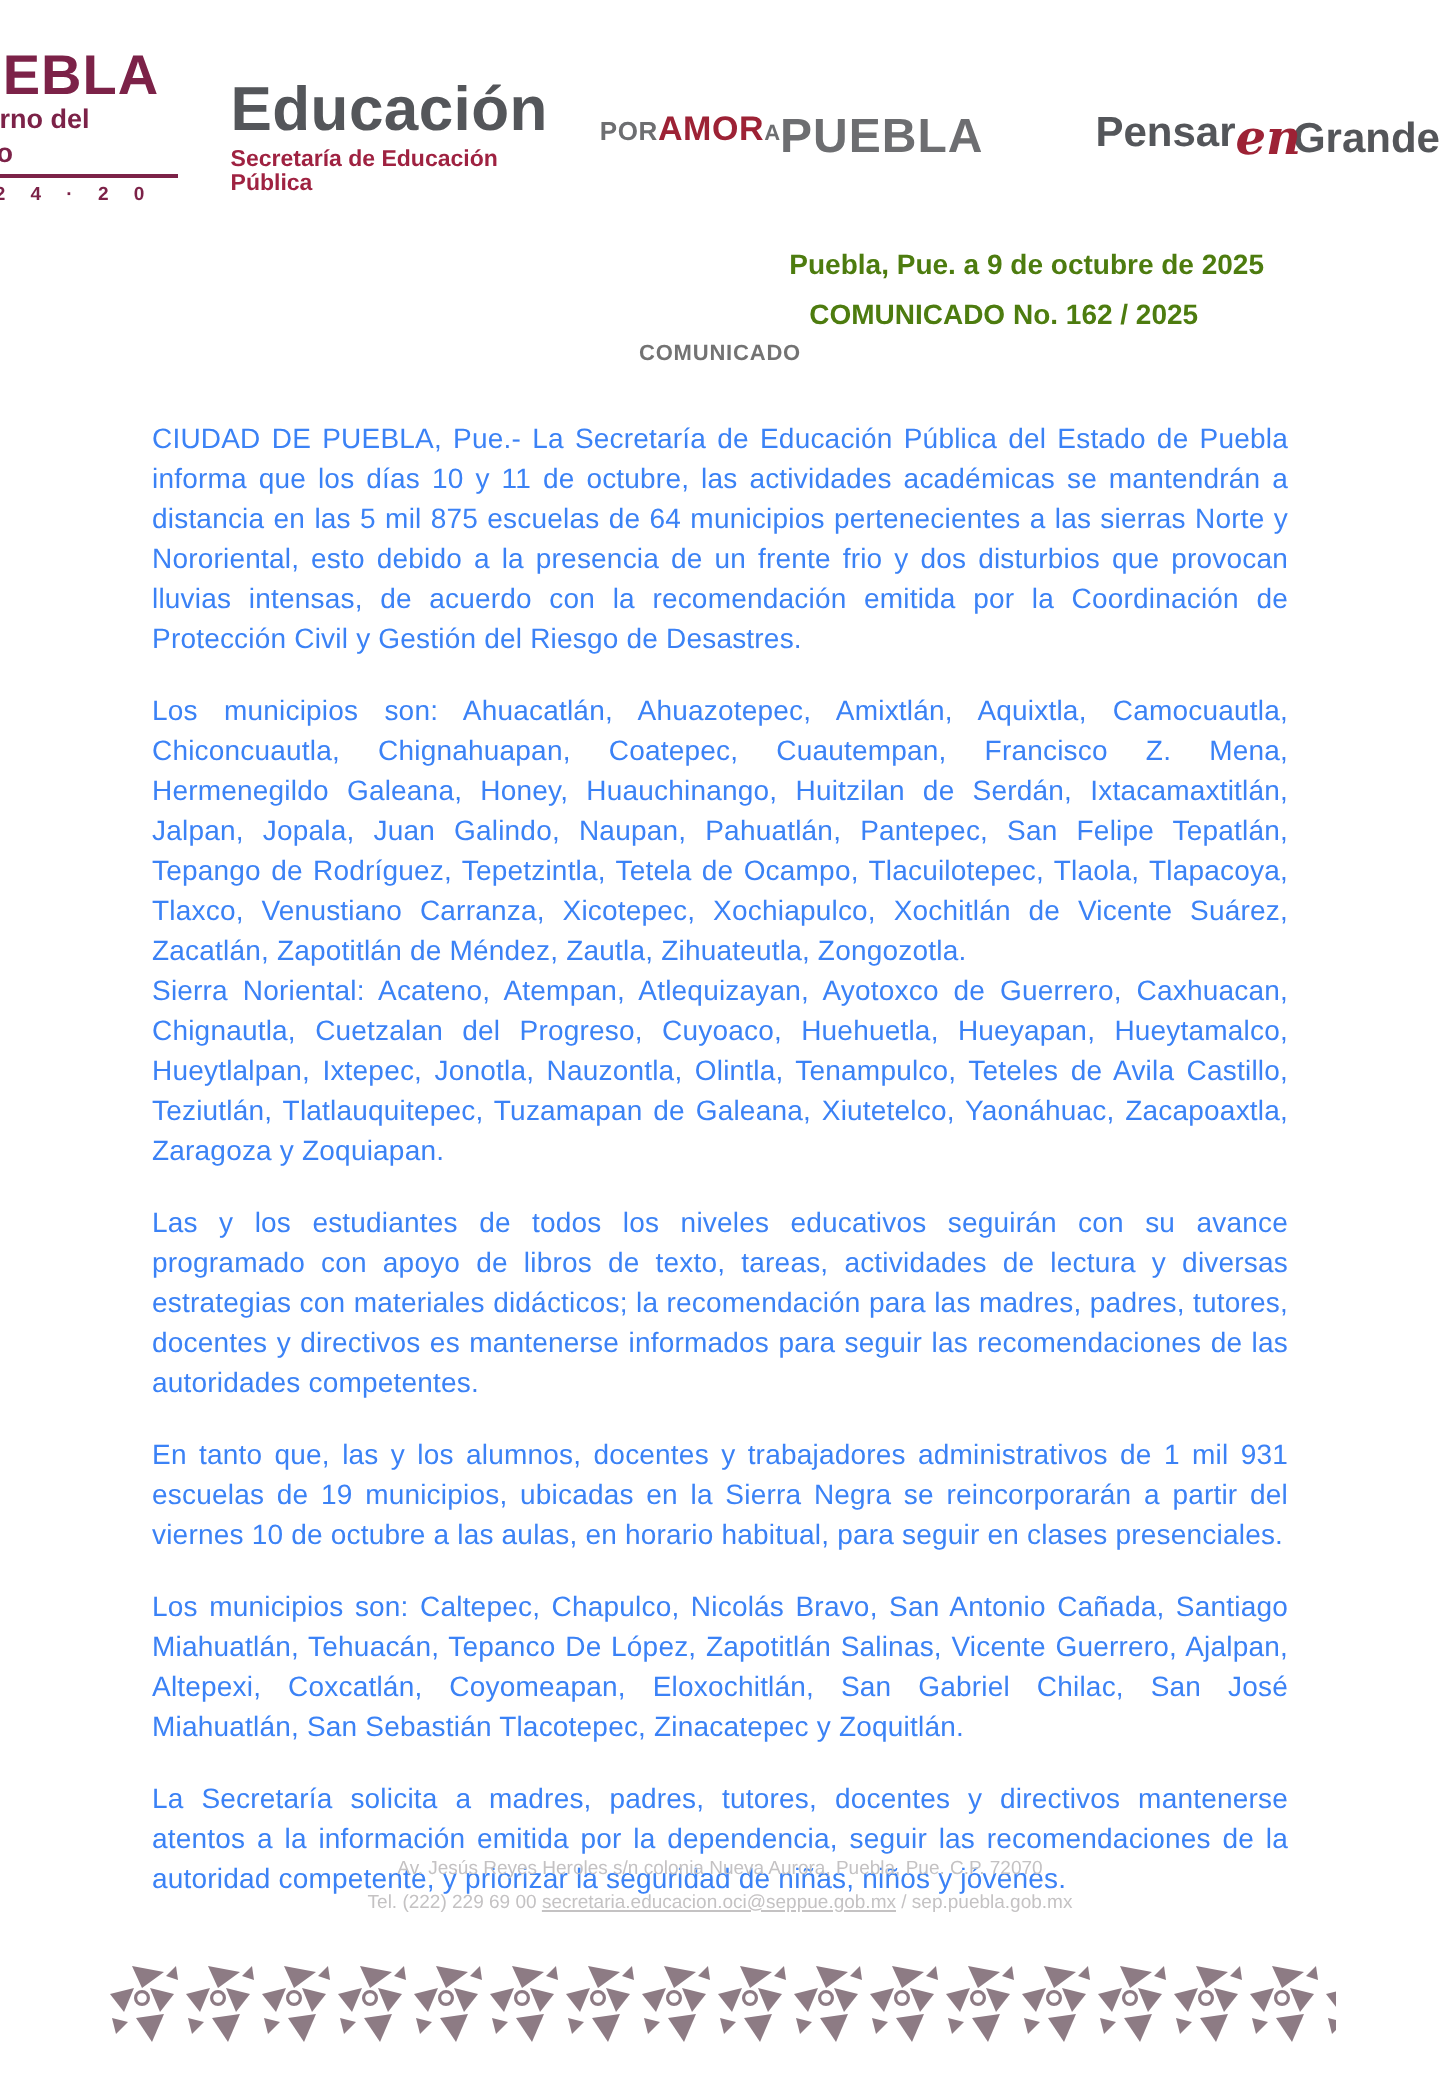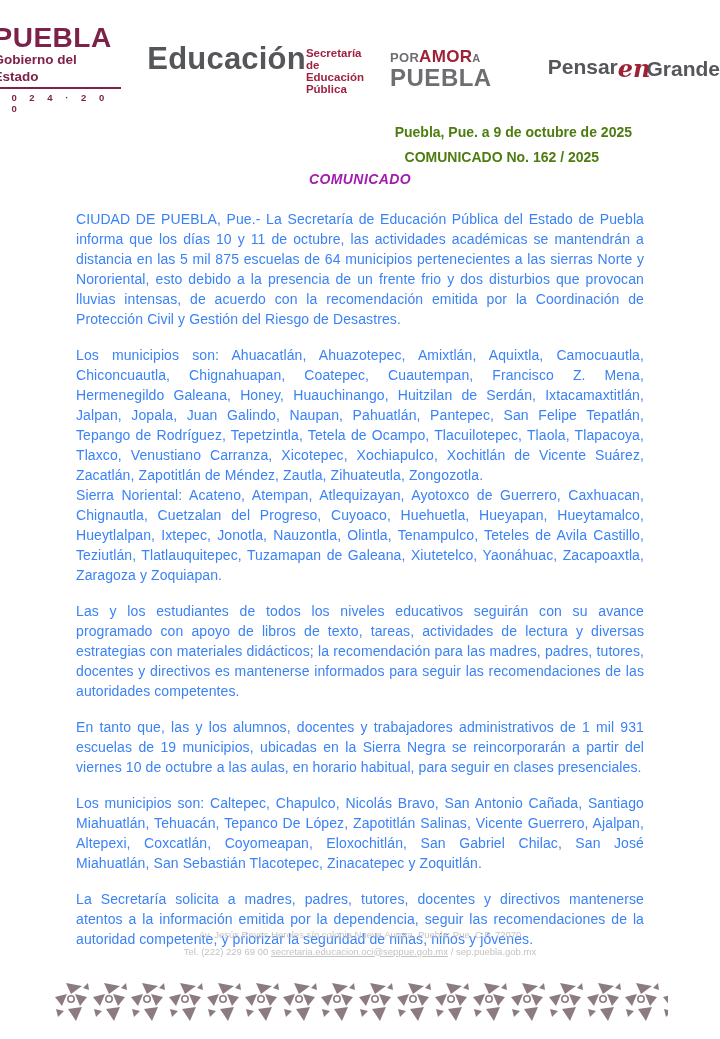--- a/index.html
+++ b/index.html
@@ -16,46 +16,46 @@
   }
   .vdiv { width:1px; height:54px; background:#d8d8d8; }
 
   .gob-lockup { display:flex; align-items:center; gap:7px; }
   .gob-text { display:flex; flex-direction:column; }
   .gob-name { font-size:28px; font-weight:bold; color:#7c2248; line-height:1; letter-spacing:0.5px; }
   .gob-sub  { font-size:13.5px; font-weight:bold; color:#7c2248; line-height:1.25;
               border-bottom:2px solid #7c2248; padding-bottom:1px; }
   .gob-period { font-size:9.5px; font-weight:bold; color:#7c2248; letter-spacing:5px; margin-top:3px; }
 
-  .sep-lockup { display:flex; flex-direction:row; }
+  .sep-lockup { display:flex; flex-direction:column; }
   .sep-name { font-size:31px; font-weight:bold; color:#54565a; line-height:1; letter-spacing:0.2px; }
   .sep-sub  { font-size:11.5px; font-weight:bold; color:#9f2241; margin-top:4px; }
 
-  .amor-lockup { display:flex; flex-direction:column; line-height:1; }
+  .amor-lockup { display:flex; flex-direction:row; line-height:1; }
   .amor-l1 { display:flex; align-items:baseline; }
   .amor-por { font-size:13px; font-weight:bold; color:#6d6e71; letter-spacing:0.3px; }
   .amor-amor { font-size:17px; font-weight:bold; color:#9d2235; letter-spacing:0.3px; }
   .amor-a { font-size:11px; font-weight:bold; color:#6d6e71; }
   .amor-puebla { font-size:24px; font-weight:bold; color:#6d6e71; letter-spacing:0.5px; margin-top:1px; }
 
   .pensar-lockup { display:flex; flex-direction:row; line-height:0.95; }
   .pensar-l1 { padding-left:30px; font-size:21px; font-weight:bold; color:#54565a; }
   .pensar-l2 { display:flex; align-items:baseline; }
   .pensar-en { font-family:"DejaVu Serif", serif; font-style:italic; font-weight:bold;
                font-size:24px; color:#9d2235; margin-right:-4px; position:relative; top:1px; }
   .pensar-grande { font-size:21px; font-weight:bold; color:#54565a; }
 
   
   .date-block { position:absolute; top:120px; right:88px; text-align:center;
                 font-weight:bold; font-size:14px; color:#4d7c0f; line-height:1.75; }
   .comm-number { padding-right:23px; }
 
   
   .doc-title { position:absolute; top:171px; left:0; right:0; text-align:center;
-               font-weight:bold; font-size:14px; color:#a21caf; letter-spacing:0.4px;font-style:italic; }
+               font-weight:bold; font-size:11px; color:#737373; letter-spacing:0.4px; }
 
   
   .body-text { position:absolute; top:209px; left:76px; right:76px;
                font-size:14px; line-height:20px; text-align:justify; color:#3b82f6;
                letter-spacing:0.1px; }
   .para { margin:0 0 16px 0; }
   .para.tight { margin-bottom:0; }
 
   
   .footer { position:absolute; top:927px; left:0; right:0; text-align:center;

